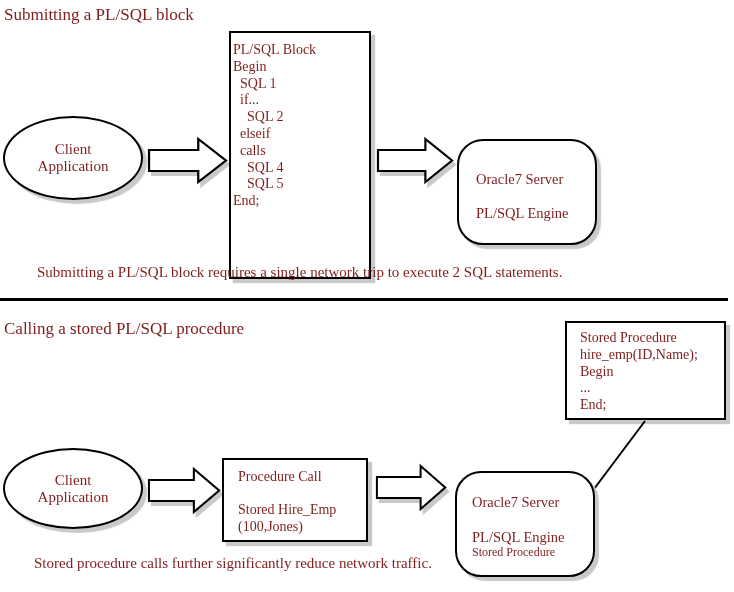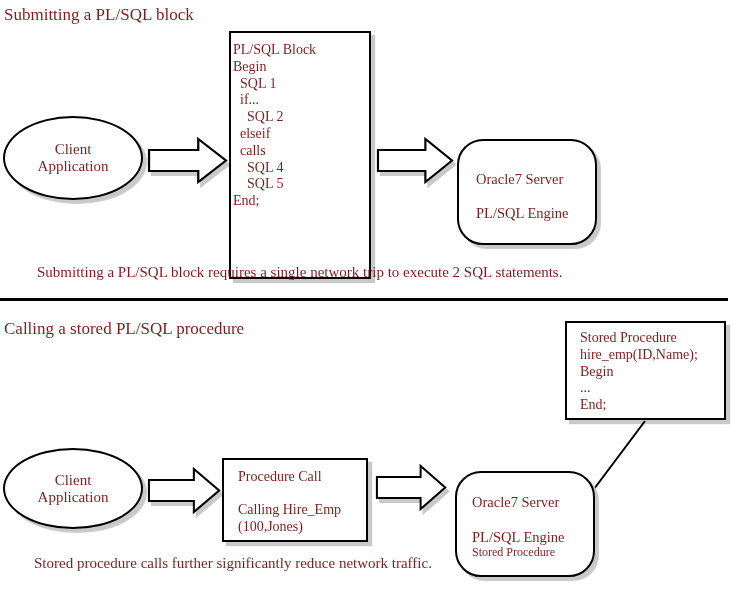--- a/index.html
+++ b/index.html
@@ -120,21 +120,21 @@
     <div>Client</div>
     <div>Application</div>
   </div>
 
   <svg class="abs arrow-svg" style="left:148px; top:467px;" width="73" height="47" viewBox="0 0 78 47" preserveAspectRatio="none">
     <polygon points="1,13 49,13 49,2 76,23.5 49,45 49,34 1,34" fill="#ffffff" stroke="#000000" stroke-width="2.2"></polygon>
   </svg>
 
   <div class="abs rect-box" style="left:222px; top:446px; width:146px; height:84px; padding:9px 0 0 14px;margin-top:12px;">
     <div class="code-line">Procedure Call</div>
-    <div class="code-line" style="margin-top:16px;">Calling Hire_Emp</div>
+    <div class="code-line" style="margin-top:16px;">Stored Hire_Emp</div>
     <div class="code-line">(100,Jones)</div>
   </div>
 
   <svg class="abs arrow-svg" style="left:376px; top:464px;" width="71" height="47" viewBox="0 0 78 47" preserveAspectRatio="none">
     <polygon points="1,13 49,13 49,2 76,23.5 49,45 49,34 1,34" fill="#ffffff" stroke="#000000" stroke-width="2.2"></polygon>
   </svg>
 
   <div class="abs rounded-box" style="left:455px; top:435px; width:140px; height:106px; padding:21px 0 0 15px;">
     <div>Oracle7 Server</div>
     <div style="margin-top:18px;">PL/SQL Engine</div>

